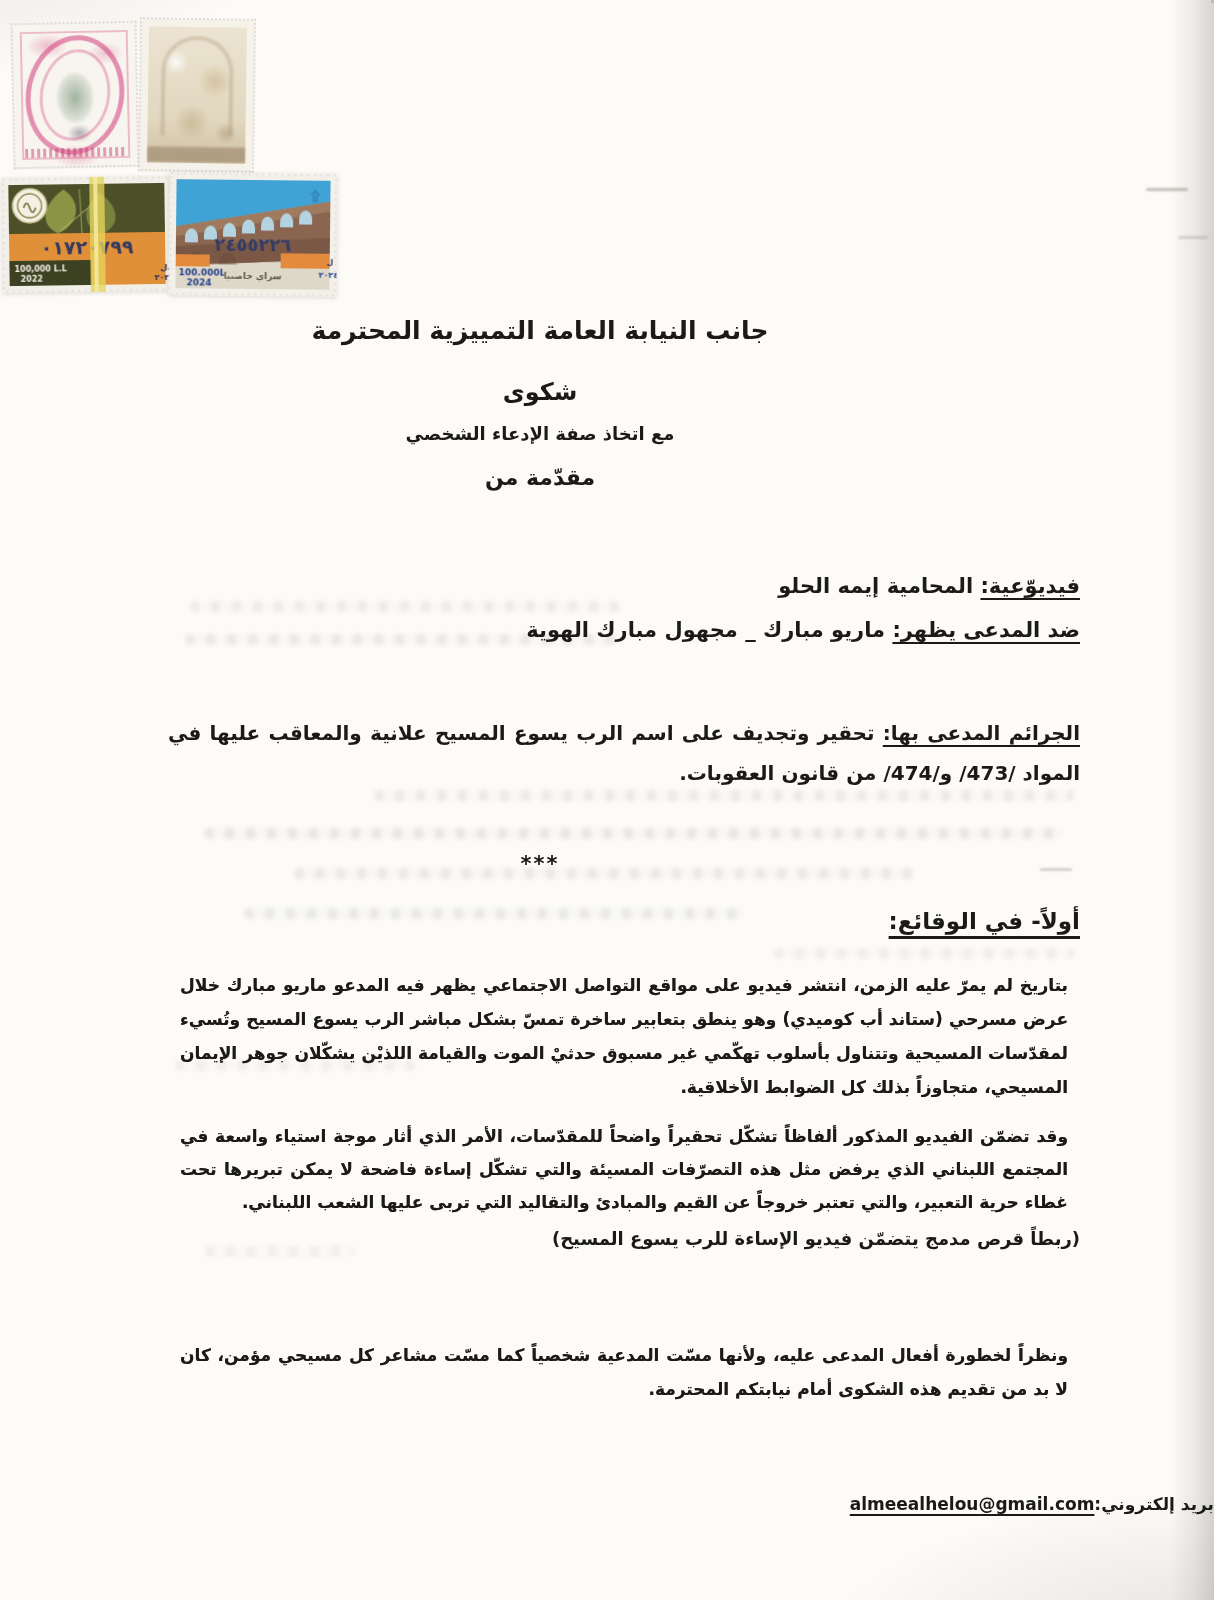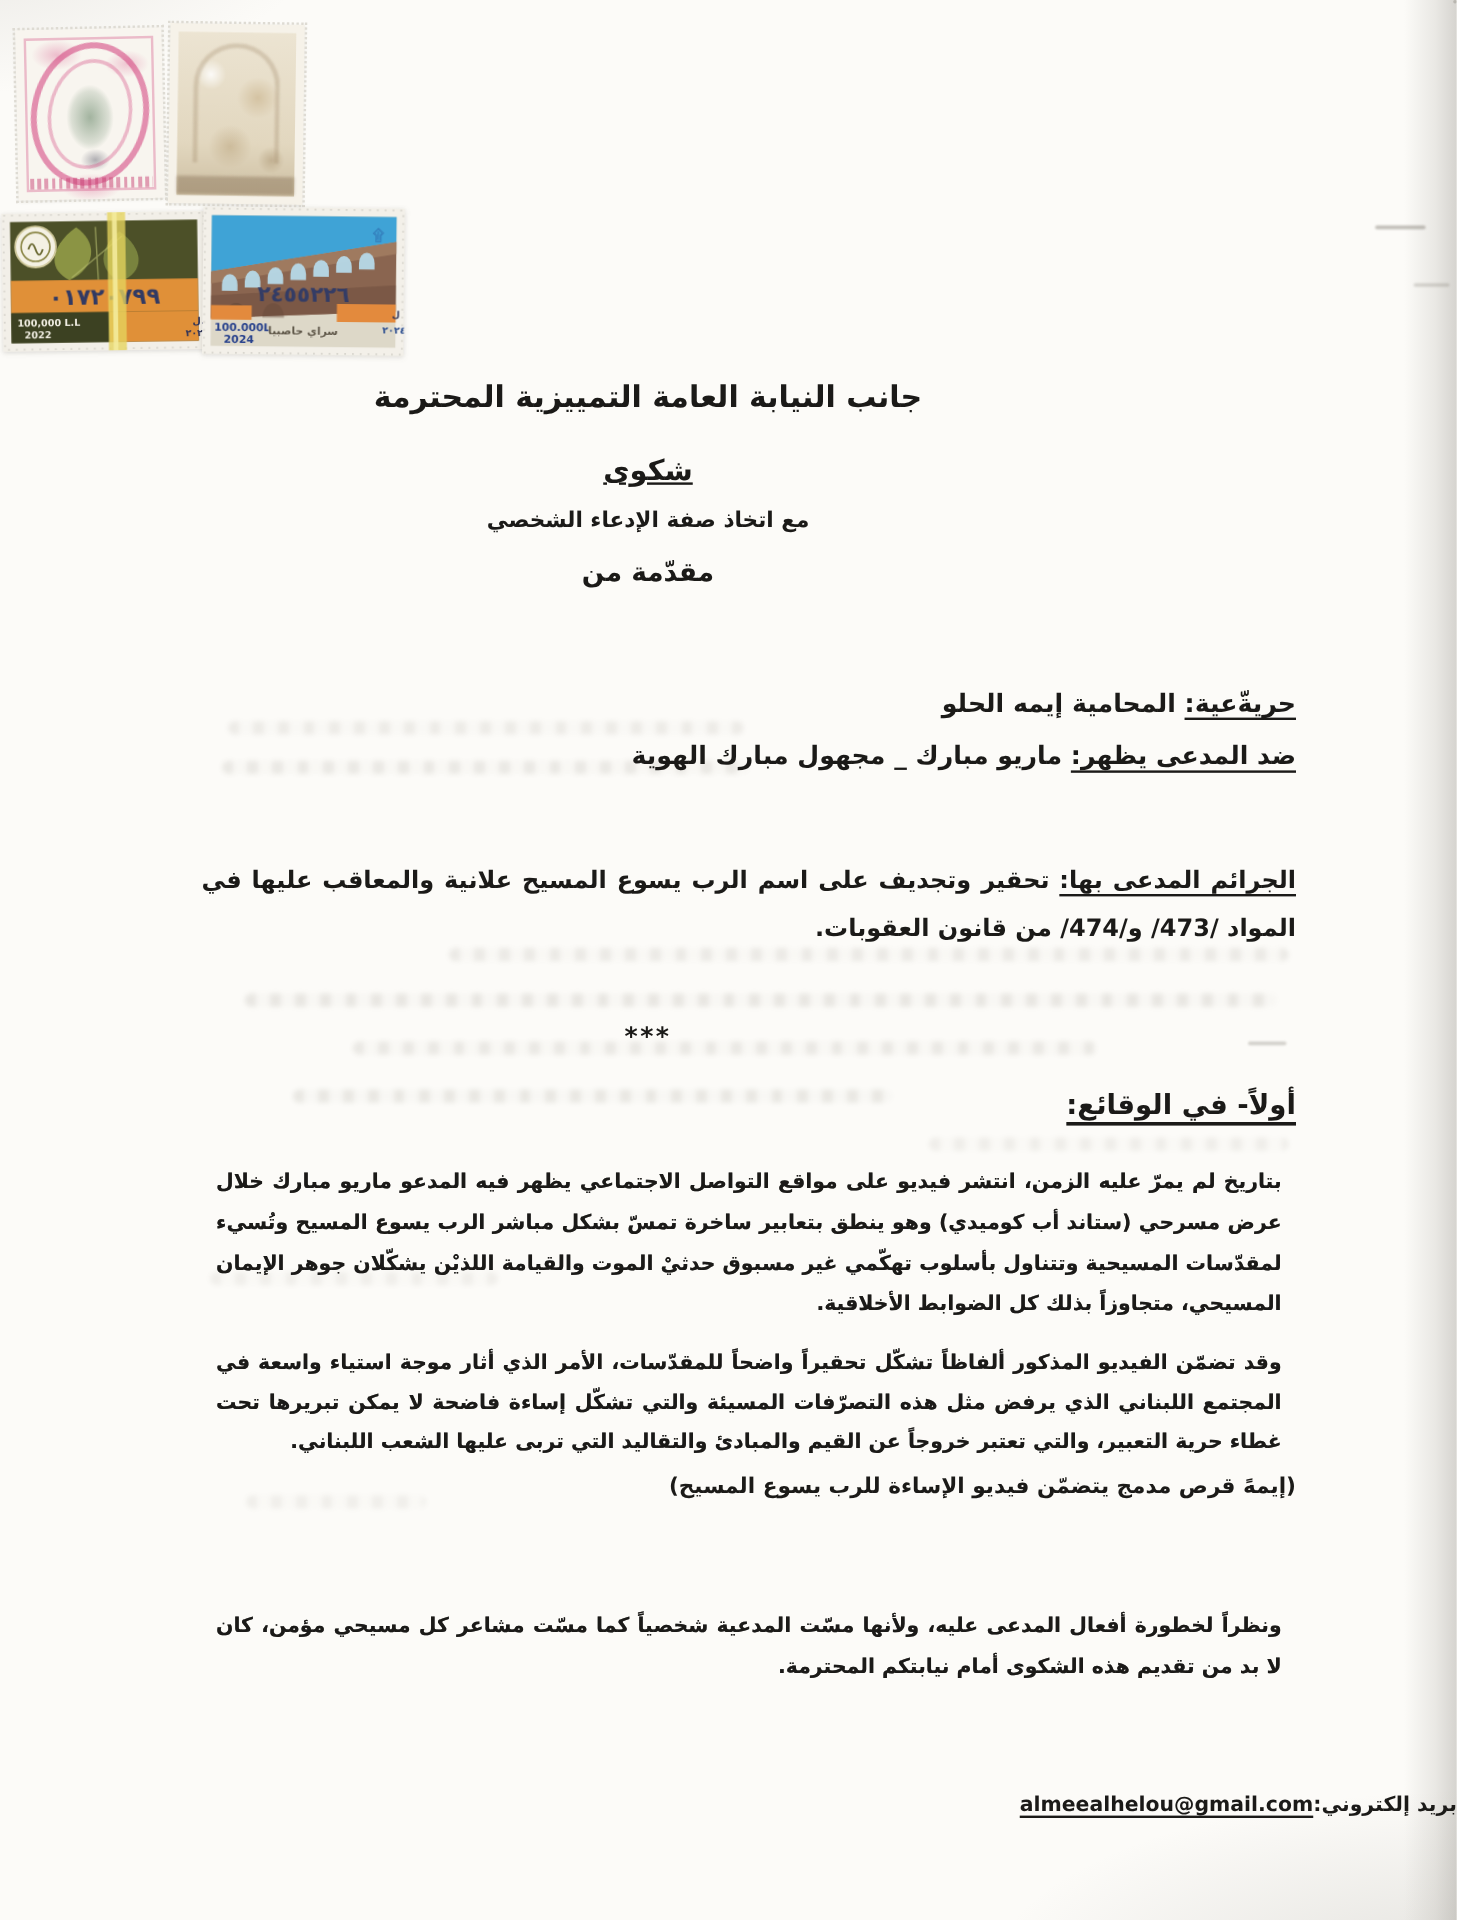--- a/index.html
+++ b/index.html
@@ -89,21 +89,21 @@
 
   
   .u { text-decoration: underline; text-decoration-thickness: 2px; text-underline-offset: 5px; }
 
   .lawyer-block { position:absolute; top:150px; right:128px; width:240px; text-align:center; font-weight:900; }
   .lawyer-name { font-size:24px; letter-spacing:0.5px; }
   .lawyer-title { font-size:20px; margin-top:27px; }
 
   .title-block { position:absolute; top:316px; left:0; right:134px; width:1080px; left:0; text-align:center; font-weight:800;margin-left:45px; }
   .title-l1 { font-size:25px; }
-  .title-l2 { font-size:24px; margin-top:33px;text-decoration:underline; }
+  .title-l2 { font-size:24px; margin-top:33px; }
   .title-l3 { font-size:18px; margin-top:17px; }
   .title-l4 { font-size:22px; margin-top:21px; }
 
   .parties { position:absolute; top:574px; right:134px; font-weight:800; font-size:21px; }
   .party-line + .party-line { margin-top:20px; }
 
   .charges { position:absolute; top:713px; right:134px; left:168px; font-weight:800; font-size:20px; line-height:40px; text-align:justify; }
 
   .separator { position:absolute; top:852px; left:0; width:1080px; text-align:center; font-weight:800; font-size:21px; letter-spacing:2px; }
 
@@ -203,39 +203,39 @@
 
   <div class="title-block">
     <div class="title-l1">جانب النيابة العامة التمييزية المحترمة</div>
     <div class="title-l2">شكوى</div>
     <div class="title-l3">مع اتخاذ صفة الإدعاء الشخصي</div>
     <div class="title-l4">مقدّمة من</div>
   </div>
 
   <div class="parties">
     <div class="party-line">
-      <span class="u">حريةّعية:</span>
+      <span class="u">فيديوّعية:</span>
       <span>المحامية إيمه الحلو</span>
     </div>
     <div class="party-line">
       <span class="u">ضد المدعى يظهر:</span>
       <span>ماريو مبارك _ مجهول مبارك الهوية</span>
     </div>
   </div>
 
   <div class="charges">
     <span class="u">الجرائم المدعى بها:</span>
     <span>تحقير وتجديف على اسم الرب يسوع المسيح علانية والمعاقب عليها في المواد /473/ و/474/ من قانون العقوبات.</span>
   </div>
 
   <div class="separator">***</div>
 
   <div class="facts-heading">أولاً- في الوقائع:</div>
   <p class="para p1">بتاريخ لم يمرّ عليه الزمن، انتشر فيديو على مواقع التواصل الاجتماعي يظهر فيه المدعو ماريو مبارك خلال عرض مسرحي (ستاند أب كوميدي) وهو ينطق بتعابير ساخرة تمسّ بشكل مباشر الرب يسوع المسيح وتُسيء لمقدّسات المسيحية وتتناول بأسلوب تهكّمي غير مسبوق حدثيْ الموت والقيامة اللذيْن يشكّلان جوهر الإيمان المسيحي، متجاوزاً بذلك كل الضوابط الأخلاقية.</p>
   <p class="para p2">وقد تضمّن الفيديو المذكور ألفاظاً تشكّل تحقيراً واضحاً للمقدّسات، الأمر الذي أثار موجة استياء واسعة في المجتمع اللبناني الذي يرفض مثل هذه التصرّفات المسيئة والتي تشكّل إساءة فاضحة لا يمكن تبريرها تحت غطاء حرية التعبير، والتي تعتبر خروجاً عن القيم والمبادئ والتقاليد التي تربى عليها الشعب اللبناني.</p>
-  <div class="attachment">(إيمهً قرص مدمج يتضمّن فيديو الإساءة للرب يسوع المسيح)</div>
+  <div class="attachment">(ربطاً قرص مدمج يتضمّن فيديو الإساءة للرب يسوع المسيح)</div>
   <p class="para p3">ونظراً لخطورة أفعال المدعى عليه، ولأنها مسّت المدعية شخصياً كما مسّت مشاعر كل مسيحي مؤمن، كان لا بد من تقديم هذه الشكوى أمام نيابتكم المحترمة.</p>
 
   <div class="footer-line">
     <span>بريد إلكتروني:</span><span class="email">almeealhelou@gmail.com</span>
   </div>
 
 </div>
 
 </body></html>

